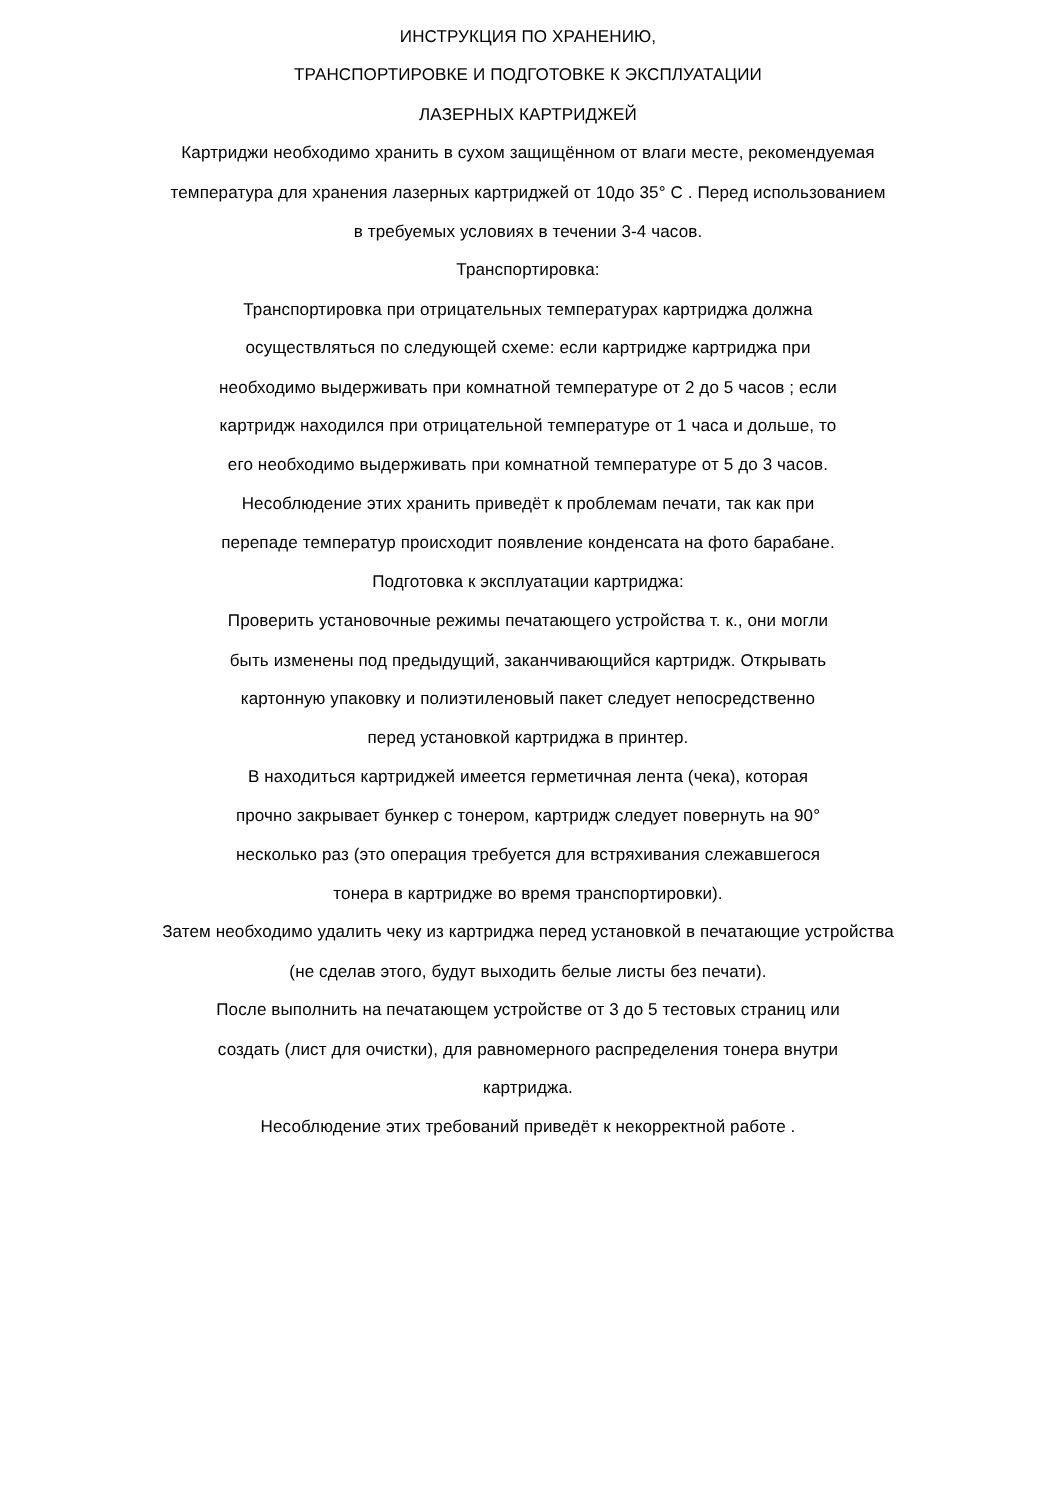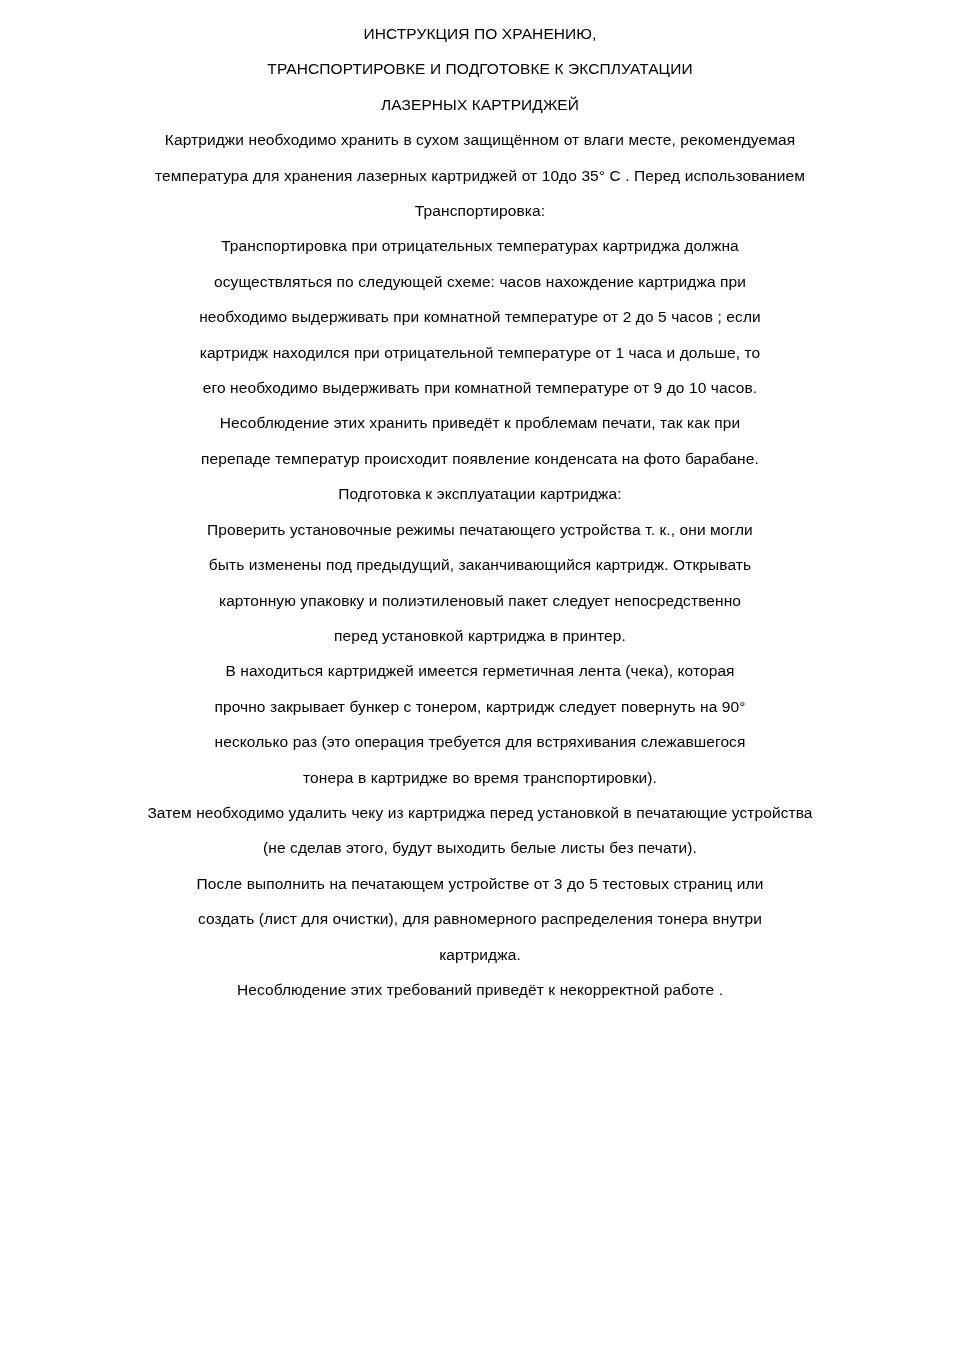--- a/index.html
+++ b/index.html
@@ -34,26 +34,27 @@
 
 <div class="page">
   <div class="doc-title">
       <div class="doc-line">ИНСТРУКЦИЯ ПО ХРАНЕНИЮ,</div>
       <div class="doc-line">ТРАНСПОРТИРОВКЕ И ПОДГОТОВКЕ К ЭКСПЛУАТАЦИИ</div>
       <div class="doc-line">ЛАЗЕРНЫХ КАРТРИДЖЕЙ</div>
     </div>
   <div class="doc-body">
       <div class="doc-line">Картриджи необходимо хранить в сухом защищённом от влаги месте, рекомендуемая</div>
       <div class="doc-line">температура для хранения лазерных картриджей от 10до 35° C . Перед использованием</div>
+      <div class="doc-line">в требуемых условиях в течении 3-4 часов.</div>
       <div class="doc-line">Транспортировка:</div>
       <div class="doc-line">Транспортировка при отрицательных температурах картриджа должна</div>
-      <div class="doc-line">осуществляться по следующей схеме: часов нахождение картриджа при</div>
+      <div class="doc-line">осуществляться по следующей схеме: если картридже картриджа при</div>
       <div class="doc-line">необходимо выдерживать при комнатной температуре от 2 до 5 часов ; если</div>
       <div class="doc-line">картридж находился при отрицательной температуре от 1 часа и дольше, то</div>
-      <div class="doc-line">его необходимо выдерживать при комнатной температуре от 9 до 10 часов.</div>
+      <div class="doc-line">его необходимо выдерживать при комнатной температуре от 5 до 3 часов.</div>
       <div class="doc-line">Несоблюдение этих хранить приведёт к проблемам печати, так как при</div>
       <div class="doc-line">перепаде температур происходит появление конденсата на фото барабане.</div>
       <div class="doc-line">Подготовка к эксплуатации картриджа:</div>
       <div class="doc-line">Проверить установочные режимы печатающего устройства т. к., они могли</div>
       <div class="doc-line">быть изменены под предыдущий, заканчивающийся картридж. Открывать</div>
       <div class="doc-line">картонную упаковку и полиэтиленовый пакет следует непосредственно</div>
       <div class="doc-line">перед установкой картриджа в принтер.</div>
       <div class="doc-line">В находиться картриджей имеется герметичная лента (чека), которая</div>
       <div class="doc-line">прочно закрывает бункер с тонером, картридж следует повернуть на 90°</div>
       <div class="doc-line">несколько раз (это операция требуется для встряхивания слежавшегося</div>

